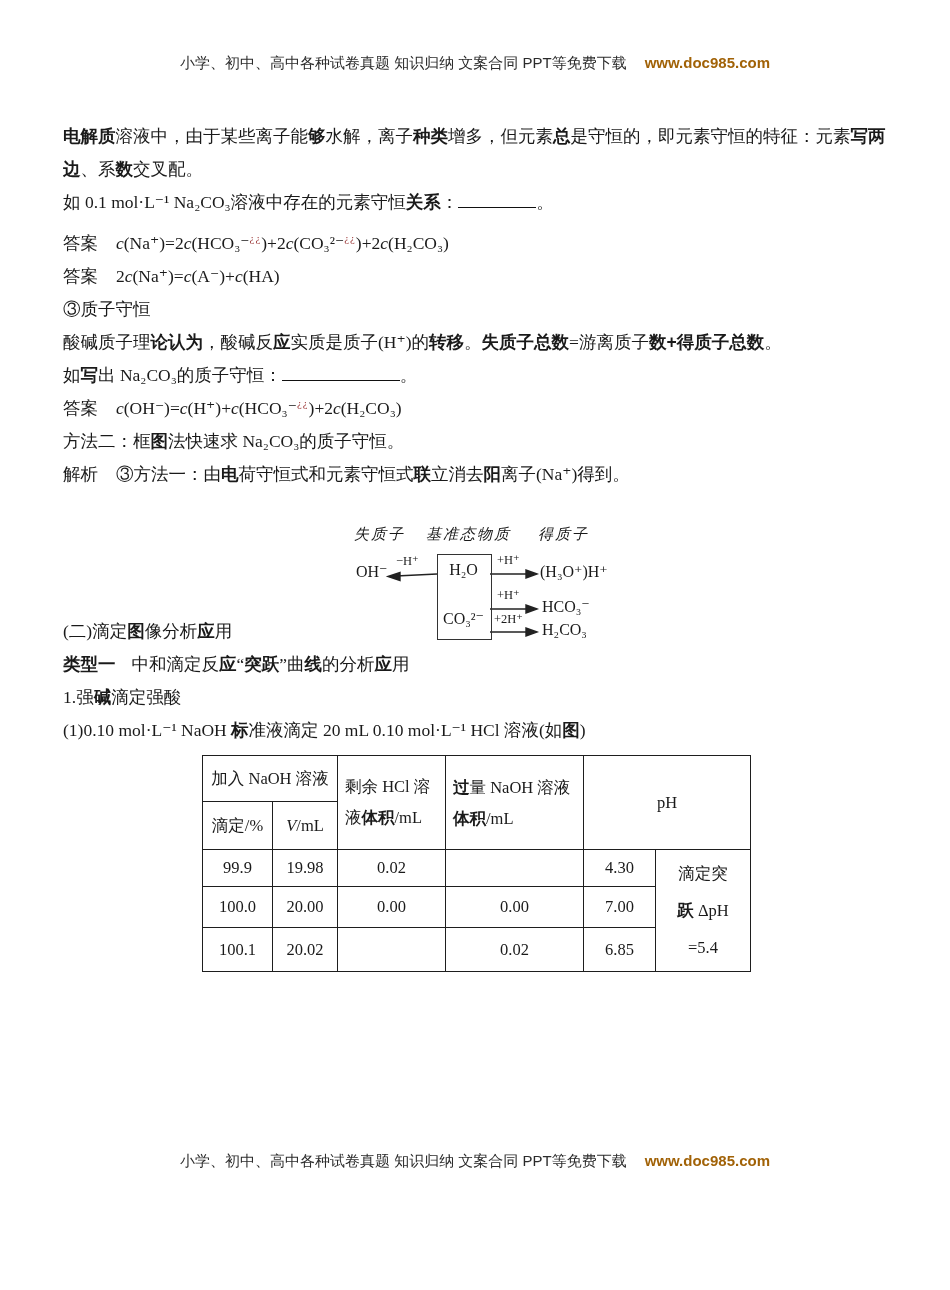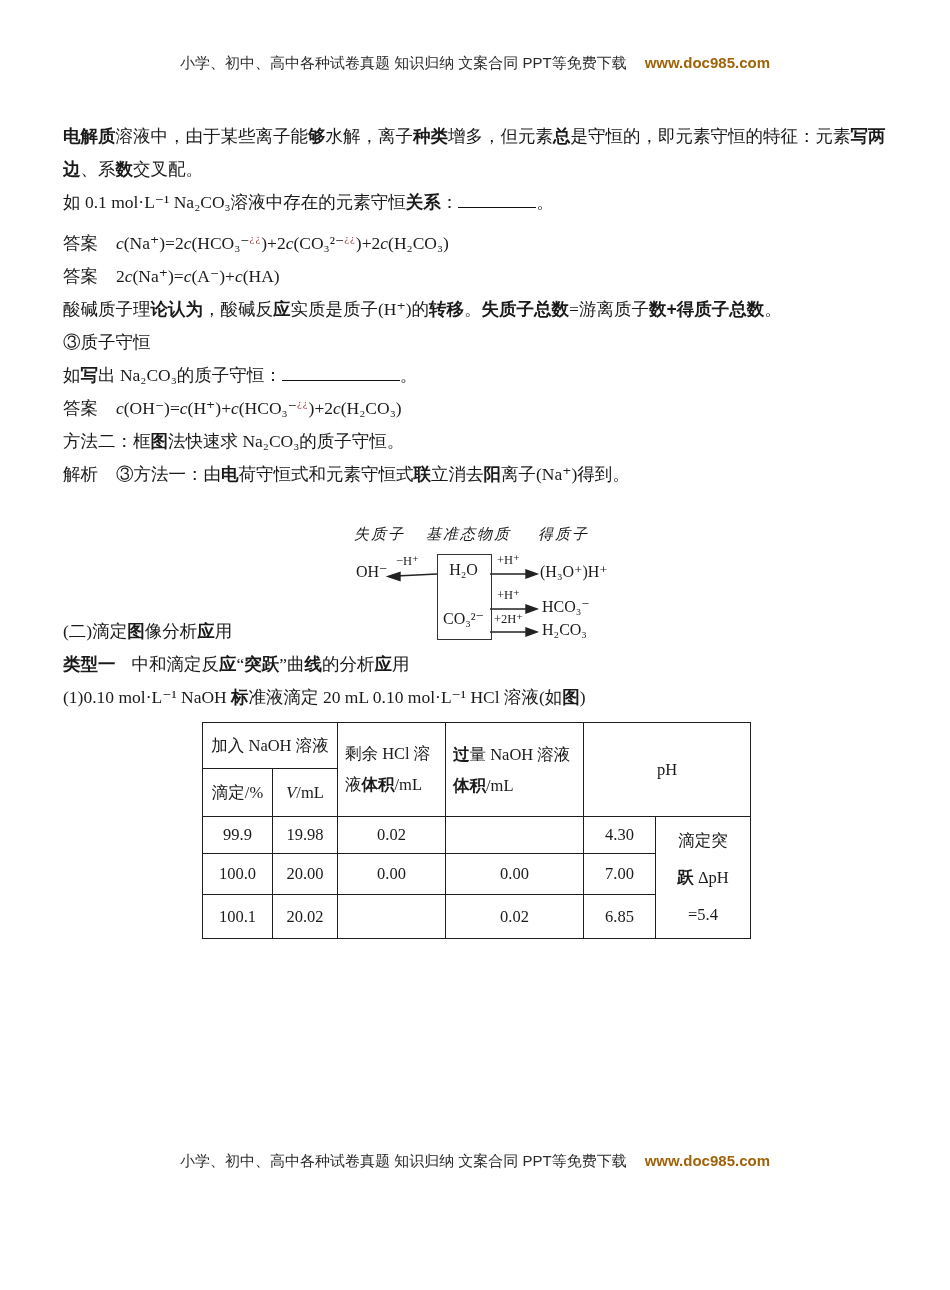--- a/index.html
+++ b/index.html
@@ -43,28 +43,29 @@
 
   <div class="band band-top">
     <span>小学、初中、高中各种试卷真题 知识归纳  文案合同  PPT等免费下载</span><span class="url">www.doc985.com</span>
   </div>
 
   <div class="content">
     <p><span class="b">电解质</span><span class="">溶液中，由于某些离子能</span><span class="b">够</span><span class="">水解，离子</span><span class="b">种类</span><span class="">增多，但元素</span><span class="b">总</span><span class="">是守恒的，即元素守恒的特征：元素</span><span class="b">写两边</span><span class="">、系</span><span class="b">数</span><span class="">交叉配。</span></p>
     <p><span class="">如 0.1 mol·L⁻¹ Na₂CO₃溶液中存在的元素守恒</span><span class="b">关系</span><span class="">：</span><span class="blank" style="width: 78px;"></span><span class="">。</span></p>
     <p class="gap-top"><span class="">答案</span><span class="gapspan" style="width: 18px;"></span><span class="i">c</span><span class="">(Na⁺)=2</span><span class="i">c</span><span class="">(HCO₃⁻</span><span class="r sup">¿¿</span><span class="">)+2</span><span class="i">c</span><span class="">(CO₃²⁻</span><span class="r sup">¿¿</span><span class="">)+2</span><span class="i">c</span><span class="">(H₂CO₃)</span></p>
     <p><span class="">答案</span><span class="gapspan" style="width: 18px;"></span><span class="">2</span><span class="i">c</span><span class="">(Na⁺)=</span><span class="i">c</span><span class="">(A⁻)+</span><span class="i">c</span><span class="">(HA)</span></p>
+    <p><span class="">③质子守恒</span></p>
     <p><span class="">酸碱质子理</span><span class="b">论认为</span><span class="">，酸碱反</span><span class="b">应</span><span class="">实质是质子(H⁺)的</span><span class="b">转移</span><span class="">。</span><span class="b">失质子总数</span><span class="">=游离质子</span><span class="b">数</span><span class="b">+得质子总数</span><span class="">。</span></p>
-    <p><span class="">③质子守恒</span></p>
     <p><span class="">如</span><span class="b">写</span><span class="">出 Na₂CO₃的质子守恒：</span><span class="blank" style="width: 118px;"></span><span class="">。</span></p>
     <p><span class="">答案</span><span class="gapspan" style="width: 18px;"></span><span class="i">c</span><span class="">(OH⁻)=</span><span class="i">c</span><span class="">(H⁺)+</span><span class="i">c</span><span class="">(HCO₃⁻</span><span class="r sup">¿¿</span><span class="">)+2</span><span class="i">c</span><span class="">(H₂CO₃)</span></p>
     <p><span class="">方法二：框</span><span class="b">图</span><span class="">法快速求 Na₂CO₃的质子守恒。</span></p>
     <p><span class="">解析</span><span class="gapspan" style="width: 18px;"></span><span class="">③方法一：由</span><span class="b">电</span><span class="">荷守恒式和元素守恒式</span><span class="b">联</span><span class="">立消去</span><span class="b">阳</span><span class="">离子(Na⁺)得到。</span></p>
     <p class="after-diagram"><span class="">(二)滴定</span><span class="b">图</span><span class="">像分析</span><span class="b">应</span><span class="">用</span></p>
     <p><span class="b">类型一</span><span class="gapspan" style="width: 16px;"></span><span class="">中和滴定反</span><span class="b">应</span><span class="">“</span><span class="b">突跃</span><span class="">”曲</span><span class="b">线</span><span class="">的分析</span><span class="b">应</span><span class="">用</span></p>
+    <p><span class="">1.强</span><span class="b">碱</span><span class="">滴定强酸</span></p>
     <p><span class="">(1)0.10 mol·L⁻¹ NaOH </span><span class="b">标</span><span class="">准液滴定 20 mL 0.10 mol·L⁻¹ HCl 溶液(如</span><span class="b">图</span><span class="">)</span></p>
 
     <table class="ttable">
       <colgroup>
         <col style="width:70px">
           <col style="width:65px">
           <col style="width:108px">
         <col style="width:138px">
           <col style="width:72px">
           <col style="width:95px">

